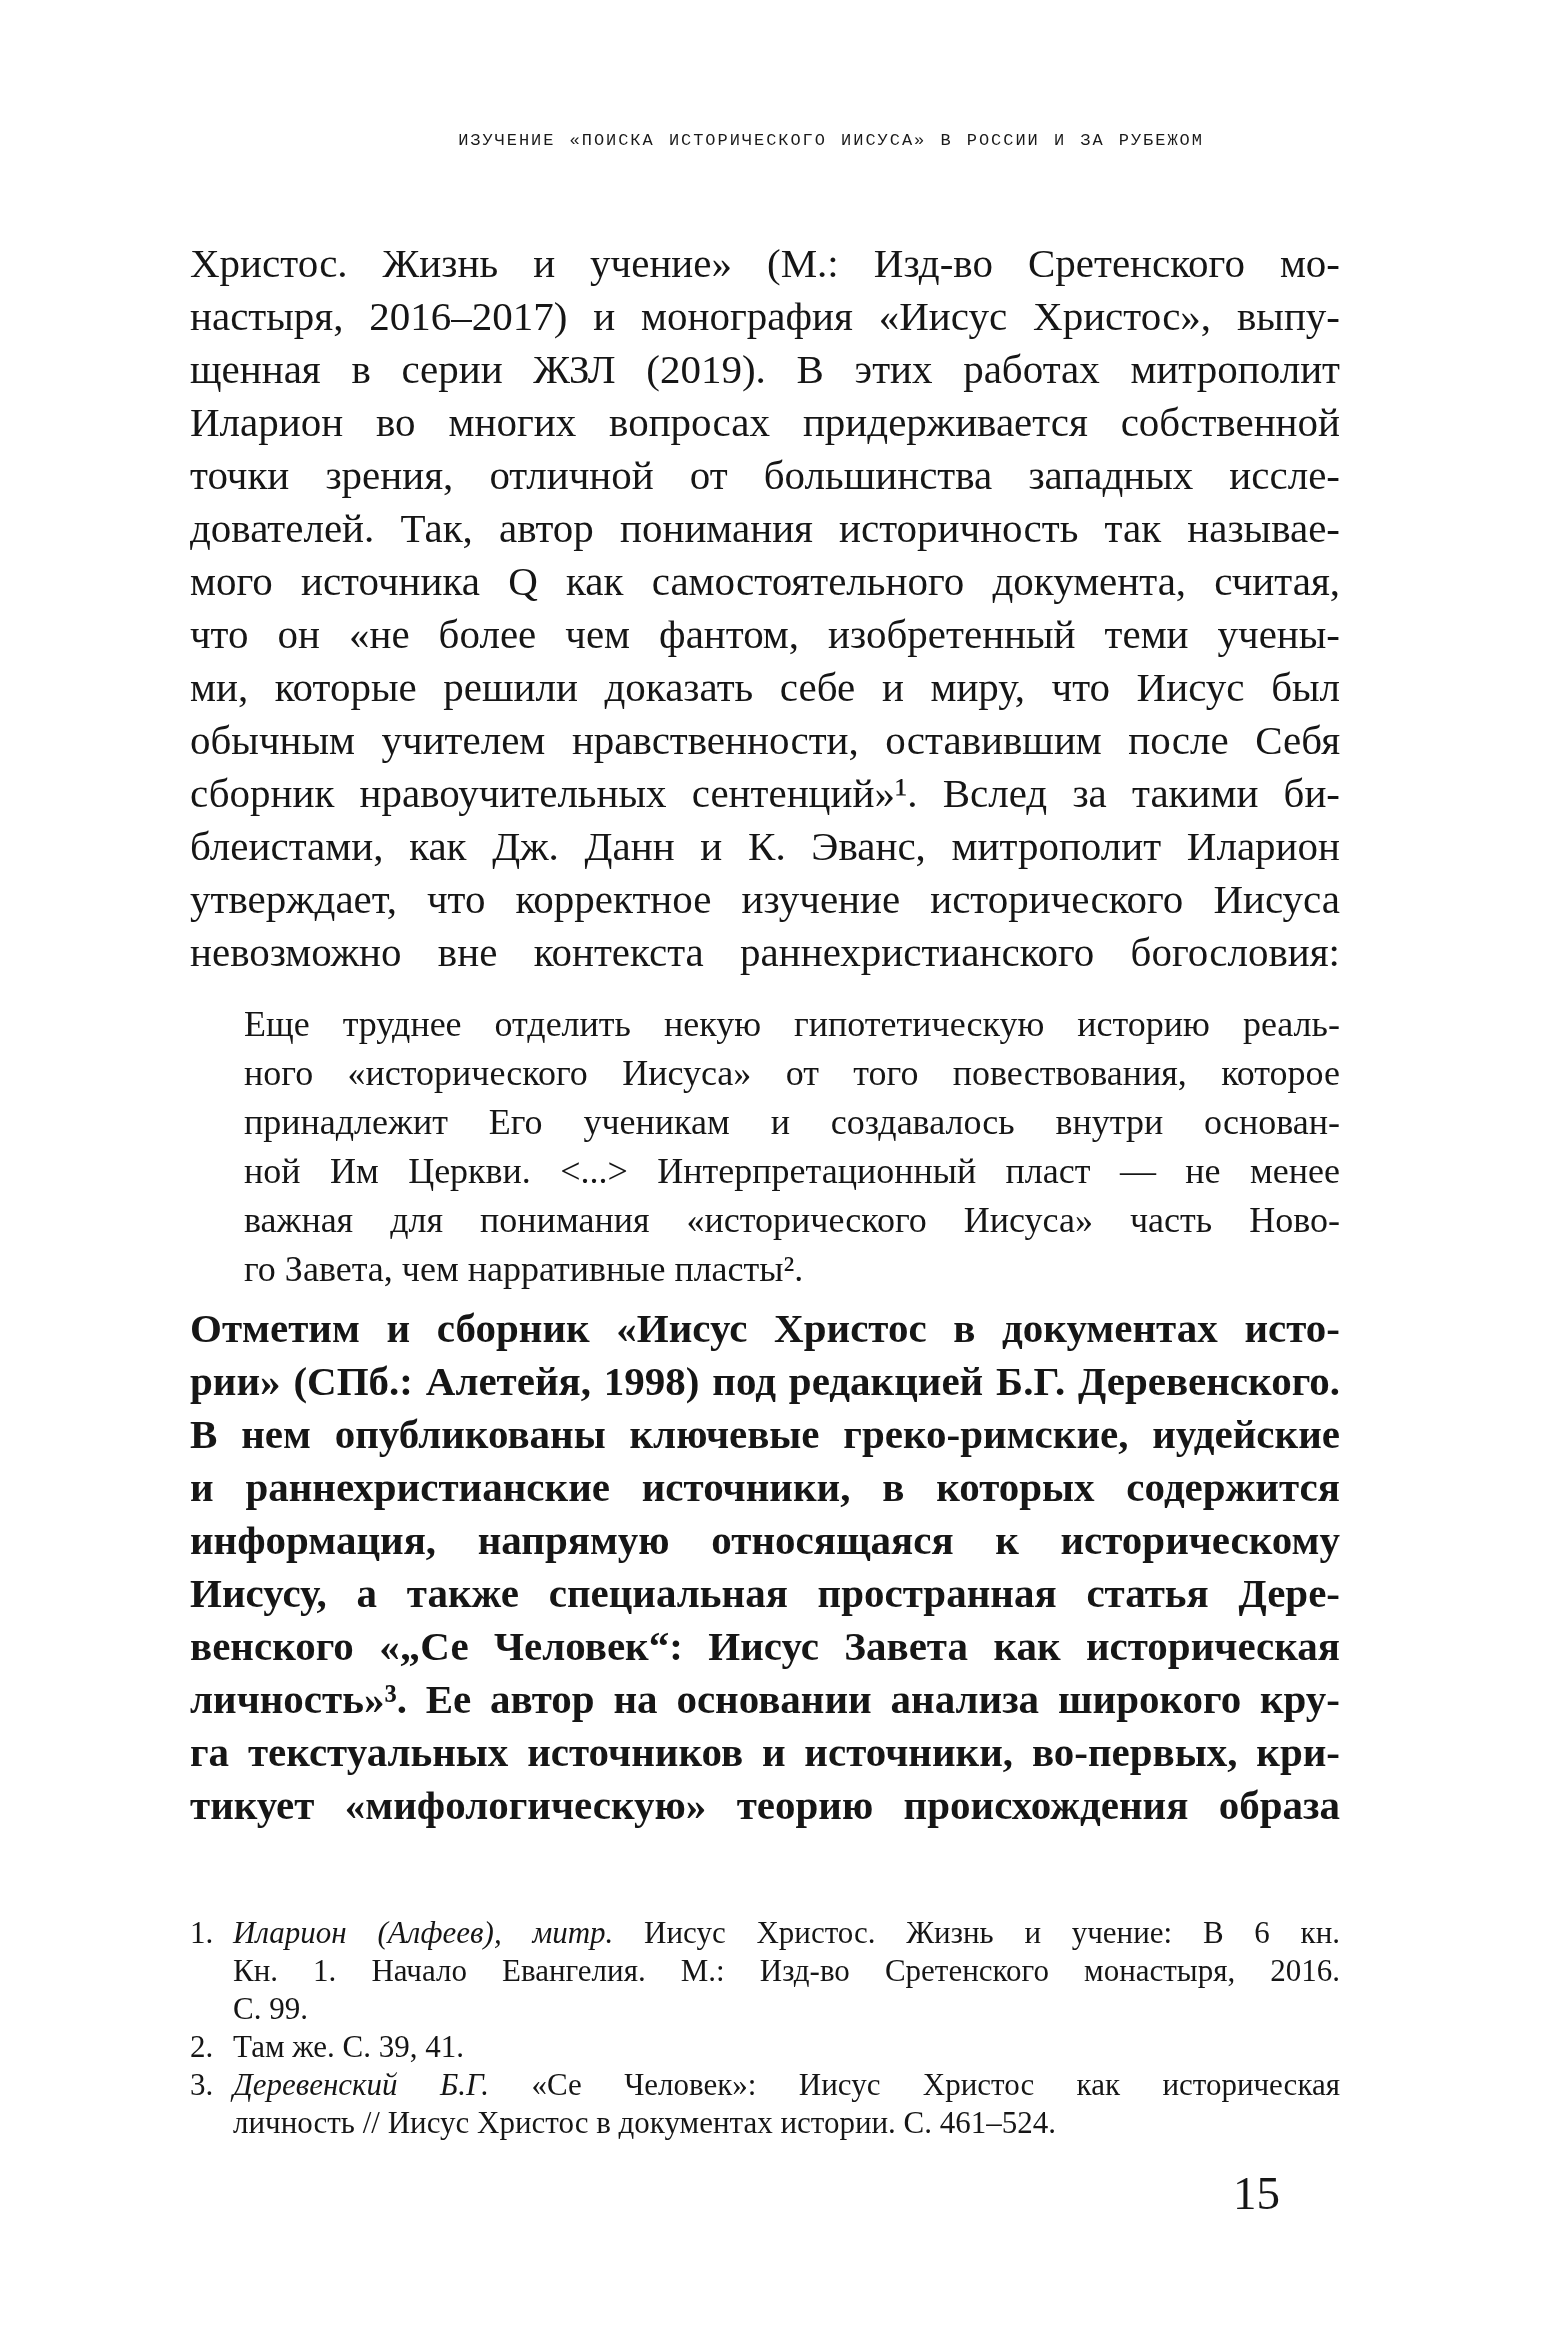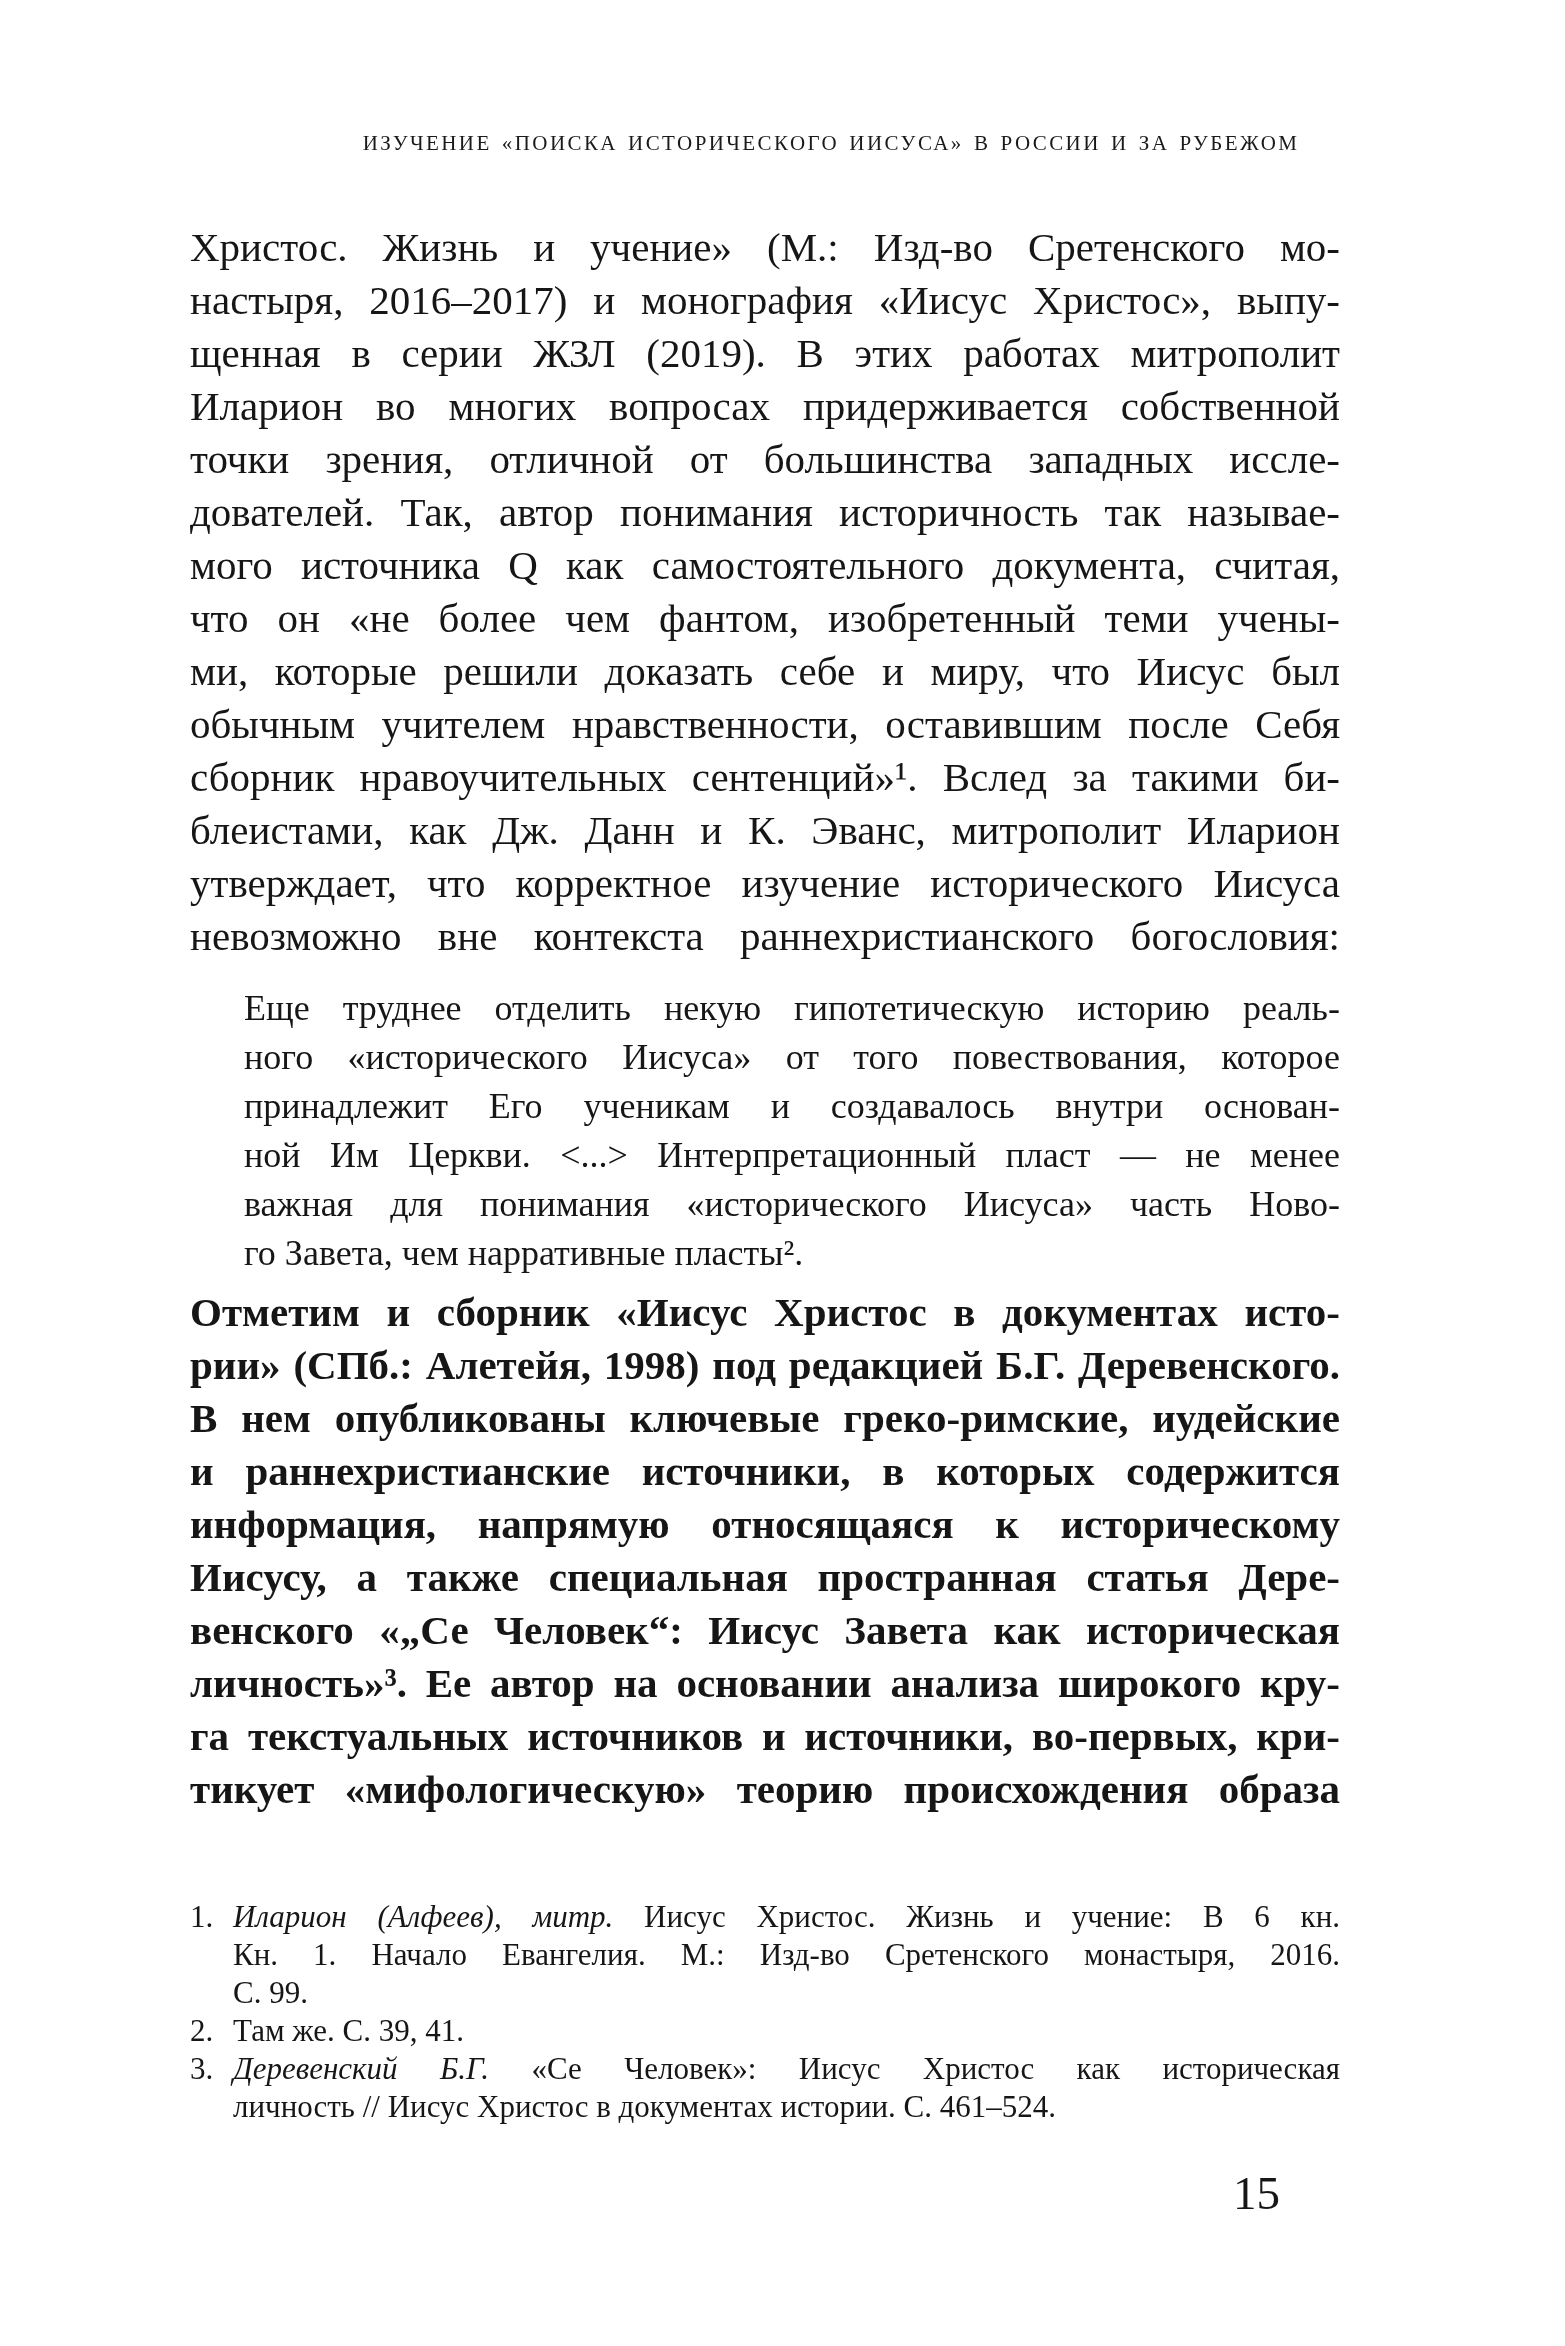--- a/index.html
+++ b/index.html
@@ -16,30 +16,31 @@
     font-family: "Liberation Serif", "DejaVu Serif", serif;
     overflow: hidden;
   }
   
   .running-head {
     position: absolute;
     top: 131px;
     left: 831px;
     transform: translateX(-50%);
     white-space: nowrap;
-    font-size: 21px;
+    font-size: 17px;
     letter-spacing: 0.115em;
     word-spacing: 0.12em;
     color: #1a1a1a;
+    font-family: Liberation Mono, monospace;
   }
   
   .text-block {
     position: absolute;
     left: 190px;
-    top: 0;
+    top: 16px;
     width: 1150px;
   }
   .para {
     font-size: 41px;
     line-height: 53px;
   }
   .para-1 { margin-top: 221px; }
   .para-2 { margin-top: 3.8px; font-weight: bold; }
   blockquote.quote {
     margin: 21px 0 8px 54px;

